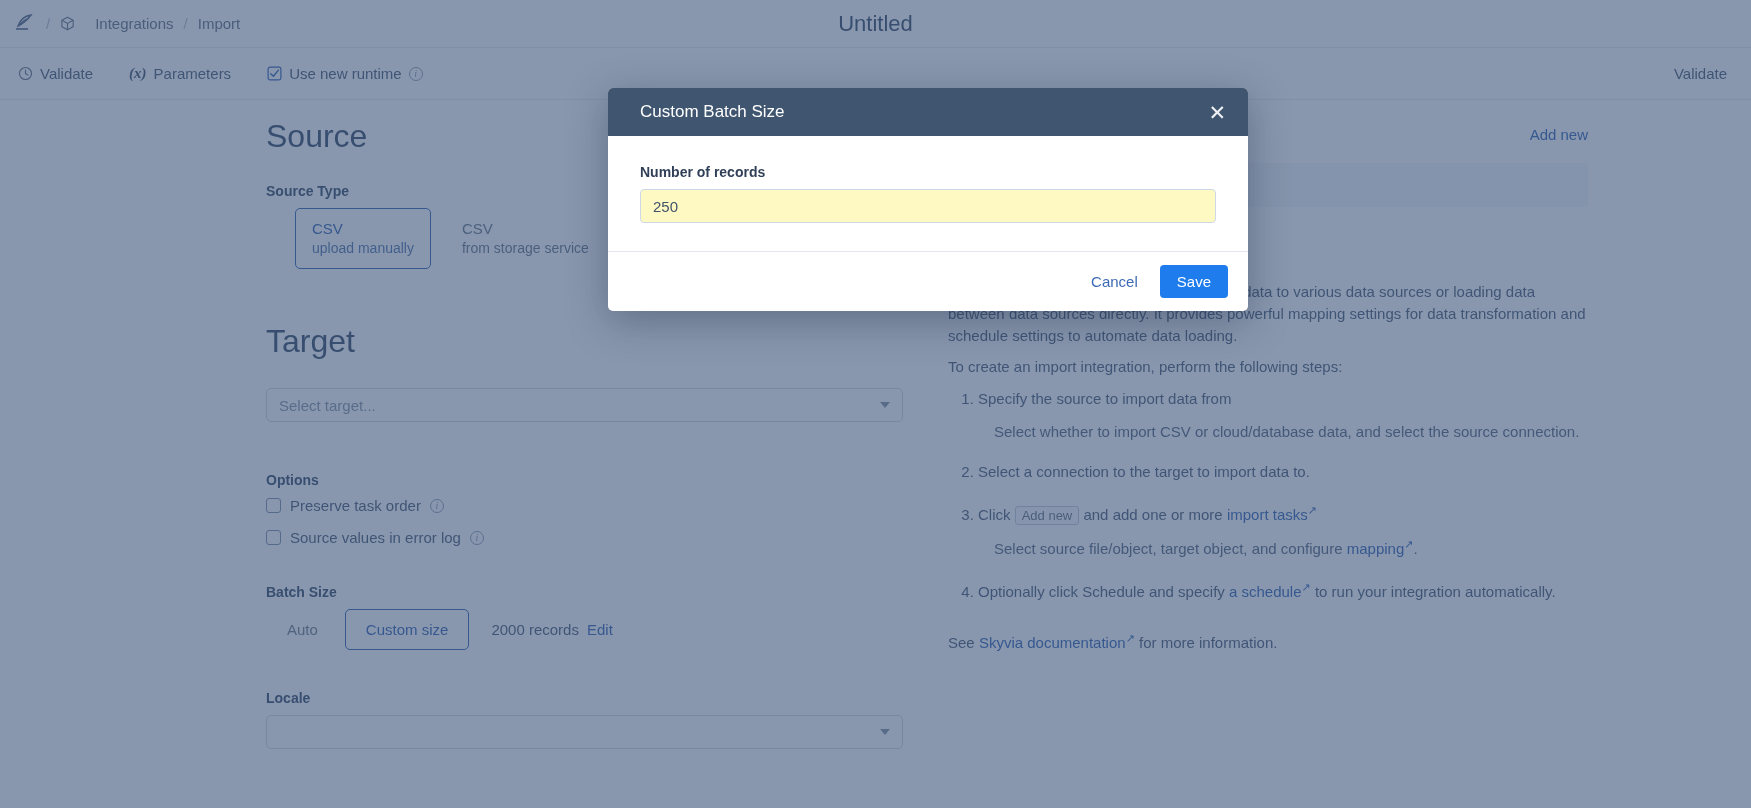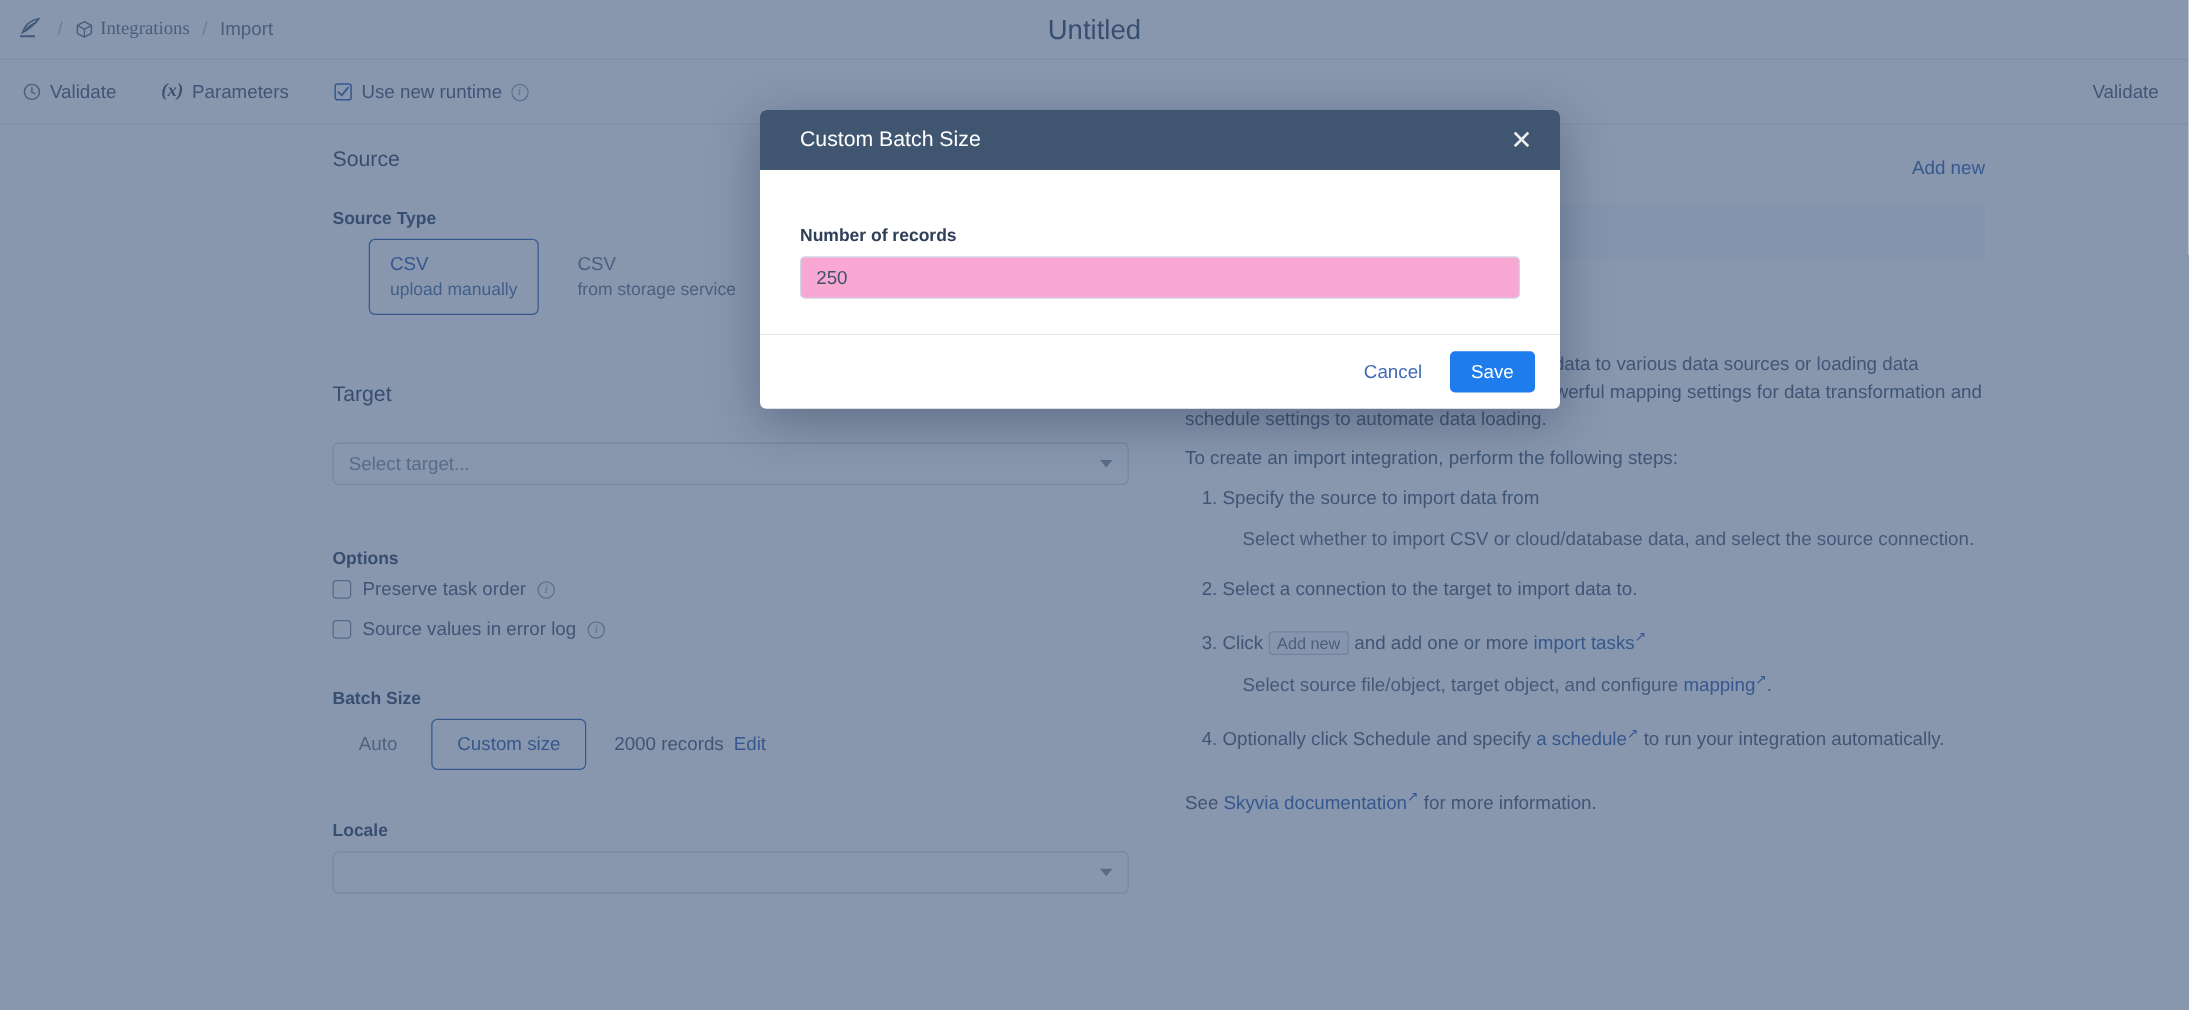--- a/index.html
+++ b/index.html
@@ -25,23 +25,22 @@
   .topbar {
     position: absolute; left: 0; top: 0; width: 1751px; height: 48px;
     display: flex; align-items: center;
     padding-left: 14px;
     border-bottom: 1px solid #e9ecef;
     background: #fff;
   }
   .crumb-logo { width: 22px; height: 22px; position: relative; flex: none; }
   .crumb-sep { color: #b9c0c9; margin: 0 10px; font-size: 15px; }
   .crumb-link {
-    color: #6b7687; font-size: 15px; display: flex; align-items: center; gap: 5px;
+    color: #6b7687; font-size: 15px; display: flex; align-items: center; gap: 20px;
     text-decoration: none;
-    font-family: Liberation Serif, serif;
   }
   .crumb-cur { color: #6b7687; font-size: 15px; }
 
   .doc-title {
     position: absolute; left: 0; top: 0; width: 1751px; height: 48px;
     display: flex; align-items: center; justify-content: center;
     font-size: 22px; color: #41526b; pointer-events: none;
   }
 
   
@@ -59,21 +58,21 @@
   .tb-spacer { flex: 1; }
   .tb-right { font-size: 15px; color: #55637a; cursor: pointer; margin-right: 6px;}
 
   .ico { display: inline-flex; align-items: center; justify-content: center; }
   .ico svg { display: block; }
 
   
   .form-col {
     position: absolute; left: 266px; top: 118px; width: 640px;
   }
-  .sec-title { font-size: 17px; color: #41526b; margin: 0 0 28px 0; font-weight: 400; }
+  .sec-title { font-size: 32px; color: #41526b; margin: 0 0 28px 0; font-weight: 400; }
   .f-label { font-size: 14px; color: #41526b; font-weight: 700; margin-bottom: 9px; }
 
   .seg-row { display: flex; padding-left: 29px; }
   .seg {
     border: 1px solid transparent;
     border-radius: 5px;
     padding: 10px 16px;
     font-size: 15px;
     color: #55637a;
     line-height: 1.35;
@@ -171,29 +170,29 @@
   .modal-head {
     height: 48px; background: #3f5570;
     display: flex; align-items: center; justify-content: space-between;
     padding: 0 18px 0 32px;
   }
   .modal-title { color: #fff; font-size: 17px; }
   .modal-close {
     color: #ffffff; font-size: 21px; line-height: 1;
     cursor: pointer; opacity: .92; padding: 2px 4px;
   }
-  .modal-body { padding: 44px 32px 28px 32px; }
+  .modal-body { padding: 28px 32px 28px 32px; }
   .modal-flabel { font-size: 14px; color: #2f3f57; font-weight: 700; margin-bottom: 9px; }
   .modal-input {
     width: 100%; height: 34px;
     border: 1px solid #cdd8e6; border-radius: 4px;
     font-size: 15px; color: #41526b;
     padding: 0 12px;
     font-family: "Liberation Sans", sans-serif;
-    outline: none; background: #f9a8d4;
+    outline: none; background: #fef9c3;
   }
   .modal-foot {
     border-top: 1px solid #e4e8ee;
     padding: 13px 20px; display: flex; align-items: center;
     justify-content: flex-end; gap: 8px;
   }
   .btn-cancel {
     background: transparent; border: none; color: #3d6ab5;
     font-size: 15px; padding: 8px 14px; cursor: pointer;
     font-family: "Liberation Sans", sans-serif;

